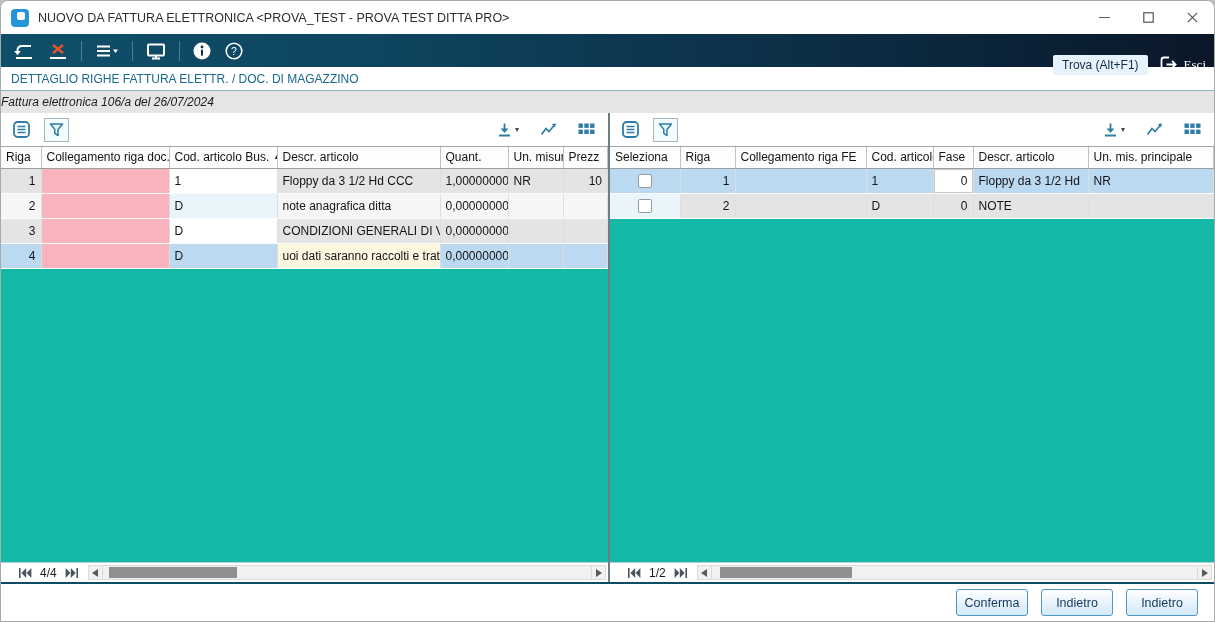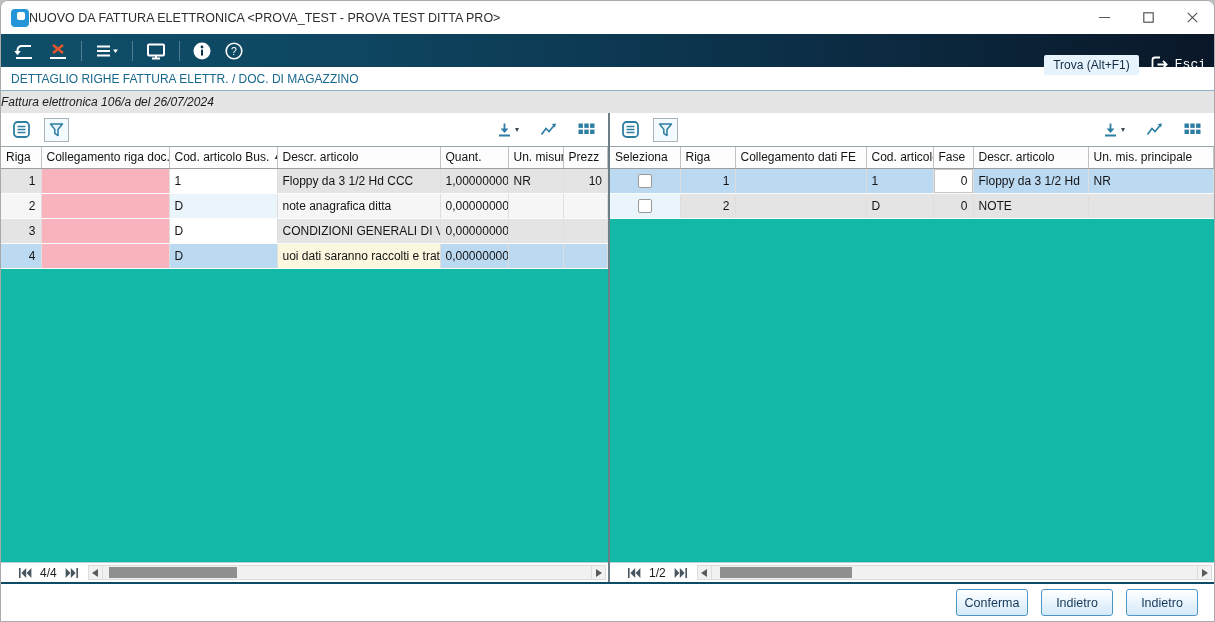--- a/index.html
+++ b/index.html
@@ -5,34 +5,34 @@
   * { margin:0; padding:0; box-sizing:border-box; }
   html,body { background:#bfbfbf; font-family:"Liberation Sans", sans-serif; }
   .window {
     position:relative; width:1215px; height:622px; background:#fff;
     border:1px solid #a9a9a9; border-radius:8px 8px 0 0; overflow:hidden;
   }
   
   .titlebar { height:33px; display:flex; align-items:center; padding-left:10px; background:#fff; }
   .logo { width:18px; height:18px; background:#2496d8; border-radius:4px; position:relative; flex:0 0 auto; }
   .logo .logo-hole { position:absolute; left:6px; top:3px; width:8px; height:8px; background:#fff; border-radius:2px; }
-  .title-text { font-size:12.5px; color:#2e2e2e; white-space:nowrap; }
+  .title-text { margin-left:9px; font-size:12.5px; color:#2e2e2e; white-space:nowrap; }
   .win-controls { margin-left:auto; display:flex; height:100%; }
   .win-btn { width:44px; height:100%; display:flex; align-items:center; justify-content:center; background:transparent; border:none; cursor:pointer; }
   .win-btn svg { display:block; }
   
   .toolbar {
     height:33px; display:flex; align-items:center; padding:0 8px 0 6px;
     background:linear-gradient(90deg,#0f4f6a 0%,#0e4560 30%,#0c2f47 65%,#0a1728 100%);
   }
   .tb-btn { background:transparent; border:none; padding:2px 6px; display:flex; align-items:center; cursor:pointer; }
   .tb-sep { width:1px; height:20px; background:rgba(255,255,255,.28); margin:0 6px; }
   .tb-right { margin-left:auto; display:flex; align-items:center; gap:10px;margin-top:28px; }
   .trova-badge { background:#e6f3fc; color:#122c44; font-size:12px; padding:3px 9px; border-radius:2px; cursor:pointer; }
-  .esci-btn { background:transparent; border:none; display:flex; align-items:center; gap:5px; color:#fff; font-size:13px; cursor:pointer; font-family:Liberation Mono, monospace; }
+  .esci-btn { background:transparent; border:none; display:flex; align-items:center; gap:5px; color:#fff; font-size:13px; cursor:pointer; font-family:Liberation Serif, serif; }
   
   .breadcrumb { height:24px; display:flex; align-items:center; padding-left:10px; font-size:12px; color:#19688d; border-bottom:1px solid #8fb3c4; background:#fff; }
   .subtitle { height:22px; display:flex; align-items:center; font-size:12px; color:#1c1c1c; background:#e5e5e5;font-style:italic; }
   
   .panels { display:flex; height:471px; border-bottom:2px solid #0d4a63; background:#fff; }
   .panel { display:flex; flex-direction:column; background:#fff; min-width:0; }
   .panel-left { width:609px; border-right:2px solid #6e7e87; }
   .panel-right { flex:1; }
   .panel-toolbar { height:34px; flex:0 0 auto; display:flex; align-items:center; padding:0 10px 0 8px; border-bottom:1px solid #98a6ad; gap:10px; }
   .pt-btn { background:transparent; border:1px solid transparent; padding:2px; display:flex; align-items:center; cursor:pointer; }
@@ -355,21 +355,21 @@
               <col style="width:131px">
               <col style="width:67px">
               <col style="width:40px">
               <col style="width:115px">
               <col>
             </colgroup>
           <thead>
             <tr>
               <th><span>Seleziona</span></th>
               <th><span>Riga</span></th>
-              <th><span>Collegamento dati FE</span></th>
+              <th><span>Collegamento riga FE</span></th>
               <th><span>Cod. articolo</span></th>
               <th><span>Fase</span></th>
               <th><span>Descr. articolo</span></th>
               <th><span>Un. mis. principale</span></th>
             </tr>
           </thead>
           <tbody>
             <tr>
               <td class="bg-sel">
                   <span class="cb"></span>

